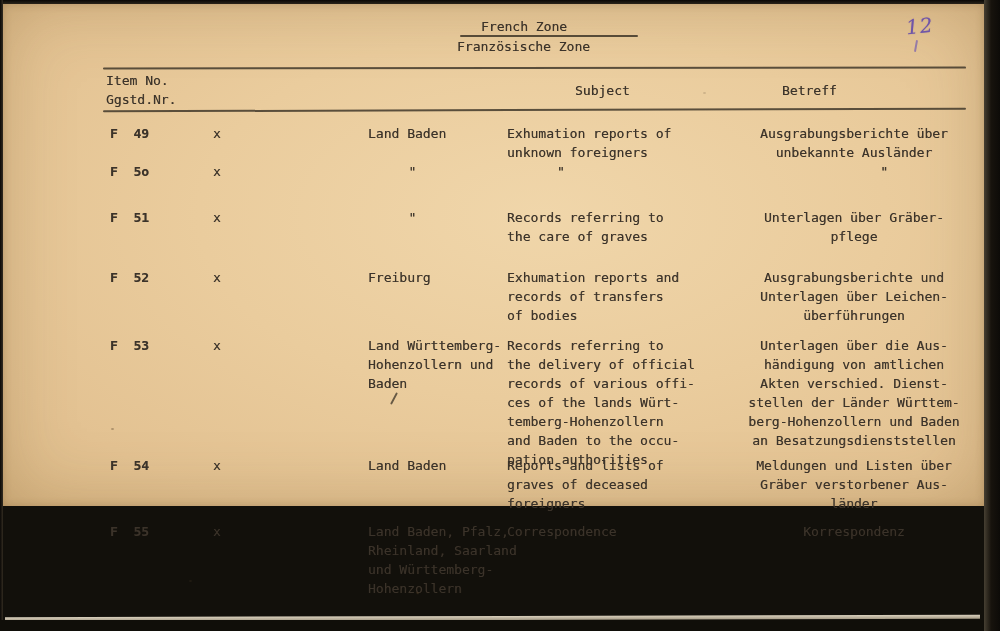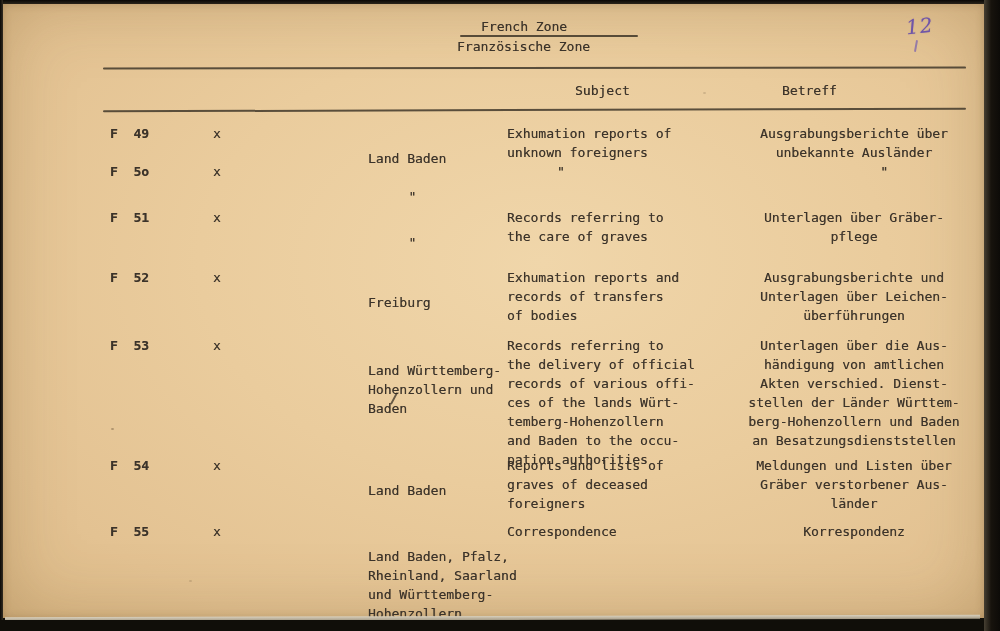--- a/index.html
+++ b/index.html
@@ -3,21 +3,21 @@
 <meta charset="utf-8">
 <style>
   html,body{margin:0;padding:0;}
   body{
     width:1000px;height:631px;position:relative;overflow:hidden;
     background:#12100b;
     font-family:"DejaVu Sans Mono", monospace;
   }
   
   .paper{
-    position:absolute;left:3px;top:4px;width:981px;height:614px;
+    position:absolute;left:3px;top:4px;width:981px;height:502px;
     background:radial-gradient(ellipse at 55% 42%, #f0d6aa 0%, #eacc9d 45%, #e3c292 80%, #dcba88 100%);
     box-shadow:inset 0 0 70px rgba(120,85,40,.28), inset 0 0 8px rgba(90,60,25,.25);
   }
   
   .edge{position:absolute;}
   .edge-top{left:0;top:0;width:1000px;height:4px;background:linear-gradient(#090705,#2a241a);}
   .edge-left{left:0;top:0;width:3px;height:631px;background:linear-gradient(to right,#0a0806,#332c21);}
   .edge-right{left:984px;top:0;width:16px;height:631px;background:linear-gradient(to right,#463f32,#17130d 45%,#0d0b08);}
   .edge-bottom-light{left:5px;top:616px;width:975px;height:4px;background:linear-gradient(#d9d0bd,#a59b86);transform:rotate(-.15deg);}
   .edge-bottom-dark{left:0;top:620px;width:1000px;height:11px;background:#100e09;}
@@ -52,21 +52,21 @@
   .h-land{left:365px;top:67px;}
   .h-subject{left:572px;top:77px;}
   .h-betreff{left:779px;top:77px;}
   
   .row{position:absolute;left:0;width:100%;}
   .r0{top:120px;} .r1{top:158px;} .r2{top:204px;} .r3{top:264px;}
   .r4{top:332px;} .r5{top:452px;} .r6{top:518px;}
   .cell{position:absolute;display:block;}
   .c-item{left:107px;width:80px;font-weight:bold;}
   .c-folder{left:210px;width:140px;}
-  .c-land{left:365px;width:162px;margin-top:25px;}
+  .c-land{left:365px;width:162px;}
   .c-subject{left:504px;width:200px;}
   .c-betreff{left:730px;width:242px;text-align:center;}
   .ditto{text-indent:25%;}
   
   .pencil-mark{position:absolute;left:390px;top:388px;width:2px;height:13px;background:#2f2820;opacity:.7;transform:rotate(28deg);border-radius:1px;}
   .speckle{position:absolute;width:3px;height:2px;border-radius:50%;background:rgba(92,72,48,.4);}
   .sp1{left:108px;top:424px;}
   .sp2{left:413px;top:588px;transform:rotate(40deg);}
   .sp3{left:186px;top:576px;opacity:.5;}
   .sp4{left:700px;top:88px;opacity:.5;}
@@ -77,20 +77,22 @@
 <div class="paper">
 
   <div class="title-underline"></div>
   <div class="ink title-en">French Zone</div>
   <div class="ink title-de">Französische Zone</div>
 
   <div class="page-number">12</div>
   <div class="page-number-tick"></div>
 
   <div class="rule rule-top"></div>
+  <div class="ink hdr h-item">Item No.
+Ggstd.Nr.</div>
   <div class="ink hdr h-subject">Subject</div>
   <div class="ink hdr h-betreff">Betreff</div>
   <div class="rule rule-bottom"></div>
 
   <div class="row r0">
     <span class="ink cell c-item">F  49</span>
     <span class="ink cell c-folder">x</span>
     <span class="ink cell c-land">Land Baden</span>
     <span class="ink cell c-subject">Exhumation reports of
 unknown foreigners</span>

